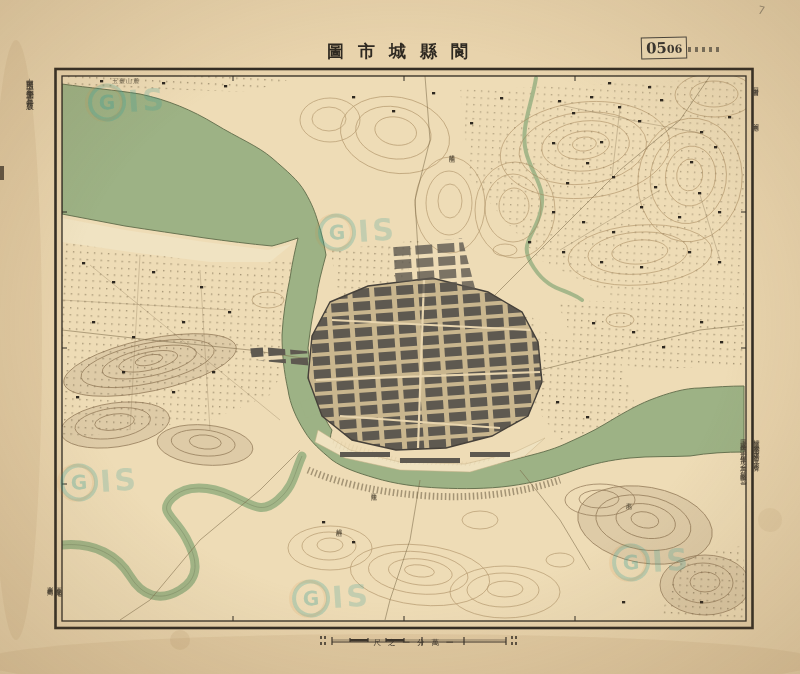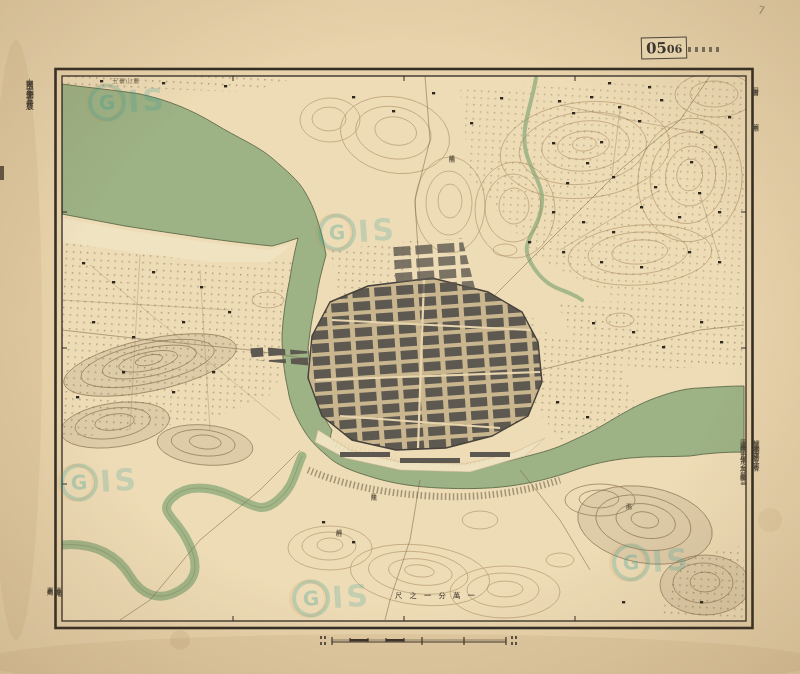--- a/index.html
+++ b/index.html
@@ -24,21 +24,21 @@
   .stamp .small{font-size:11px;font-weight:bold;}
   .note-marks{left:688px;top:47px;display:flex;gap:4px;}
   .note-marks i{display:block;width:3px;height:5px;background:#4a4438;opacity:.7;}
   .left-note{left:26px;top:72px;height:160px;font-size:7.5px;letter-spacing:1.5px;color:#40392e;}
   .rt1{left:752px;top:82px;font-size:6.5px;letter-spacing:1px;color:#4a4236;}
   .rt2{left:752px;top:118px;font-size:6.5px;letter-spacing:1px;color:#4a4236;}
   .rb1{left:753px;top:434px;font-size:6.3px;letter-spacing:1.6px;color:#463e31;}
   .rb2{left:740px;top:434px;font-size:6.3px;letter-spacing:2px;color:#463e31;}
   .imp1{left:56px;top:582px;font-size:6px;letter-spacing:1px;color:#463e31;}
   .imp2{left:47px;top:582px;font-size:6px;letter-spacing:1px;color:#463e31;}
-  .scale-label{left:352px;top:591px;width:130px;text-align:right;font-size:7.5px;letter-spacing:7px;color:#3a332a;}
+  .scale-label{left:352px;top:638px;width:130px;text-align:center;font-size:7.5px;letter-spacing:7px;color:#3a332a;}
   .plabel{font-size:6px;color:#453c2c;opacity:.85;letter-spacing:1px;}
   .pencil{left:758px;top:4px;font-size:11px;color:rgba(90,80,66,.55);transform:rotate(12deg);font-family:"DejaVu Sans",sans-serif;}
   .artifact{left:0;top:166px;width:4px;height:14px;background:#43392b;opacity:.8;}
   
   .wm{position:absolute;display:flex;align-items:center;gap:2px;transform:rotate(-4deg);}
   .wm .ring{
     width:30px;height:30px;border:4px solid rgba(47,157,150,.26);border-radius:50%;
     display:flex;align-items:center;justify-content:center;position:relative;
     font-family:"DejaVu Sans",sans-serif;
   }
@@ -360,20 +360,21 @@
         <rect x="511" y="636" width="2" height="3"></rect>
           <rect x="515" y="636" width="2" height="3"></rect>
         <rect x="511" y="642" width="2" height="3"></rect>
           <rect x="515" y="642" width="2" height="3"></rect>
       </g>
     </g>
 
     <rect x="0" y="0" width="800" height="674" fill="url(#vig)"></rect>
   </svg>
 
+  <div class="overlay title">圖市城縣閬</div>
 
   <div class="overlay stamp">
     <span class="big">05</span><span class="small">06</span>
   </div>
   <div class="overlay note-marks">
     <i></i>
       <i></i>
       <i></i>
       <i></i>
       <i></i>

